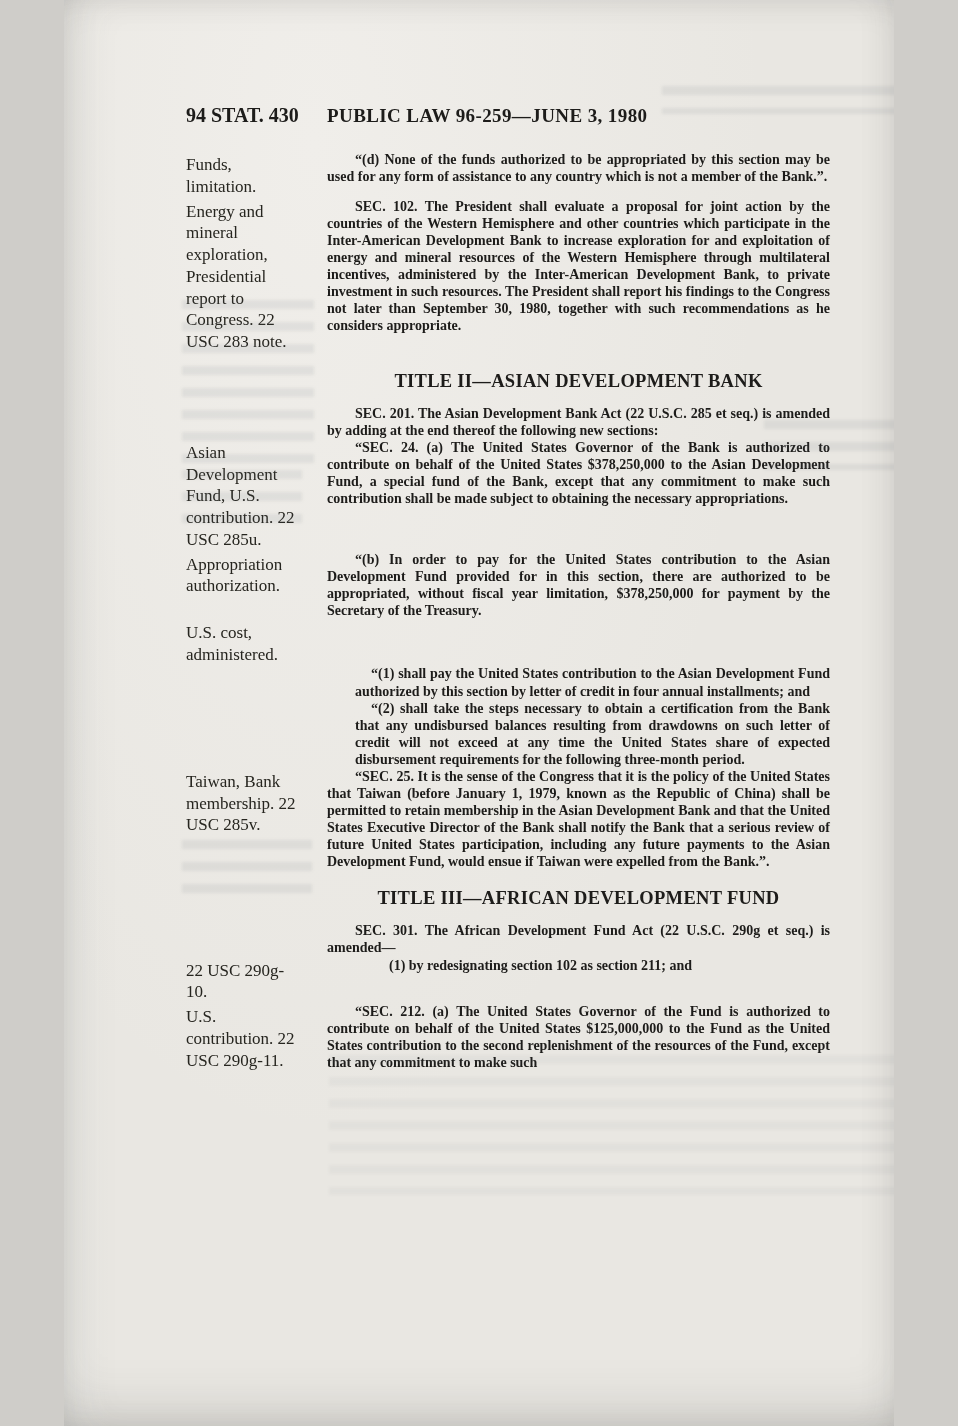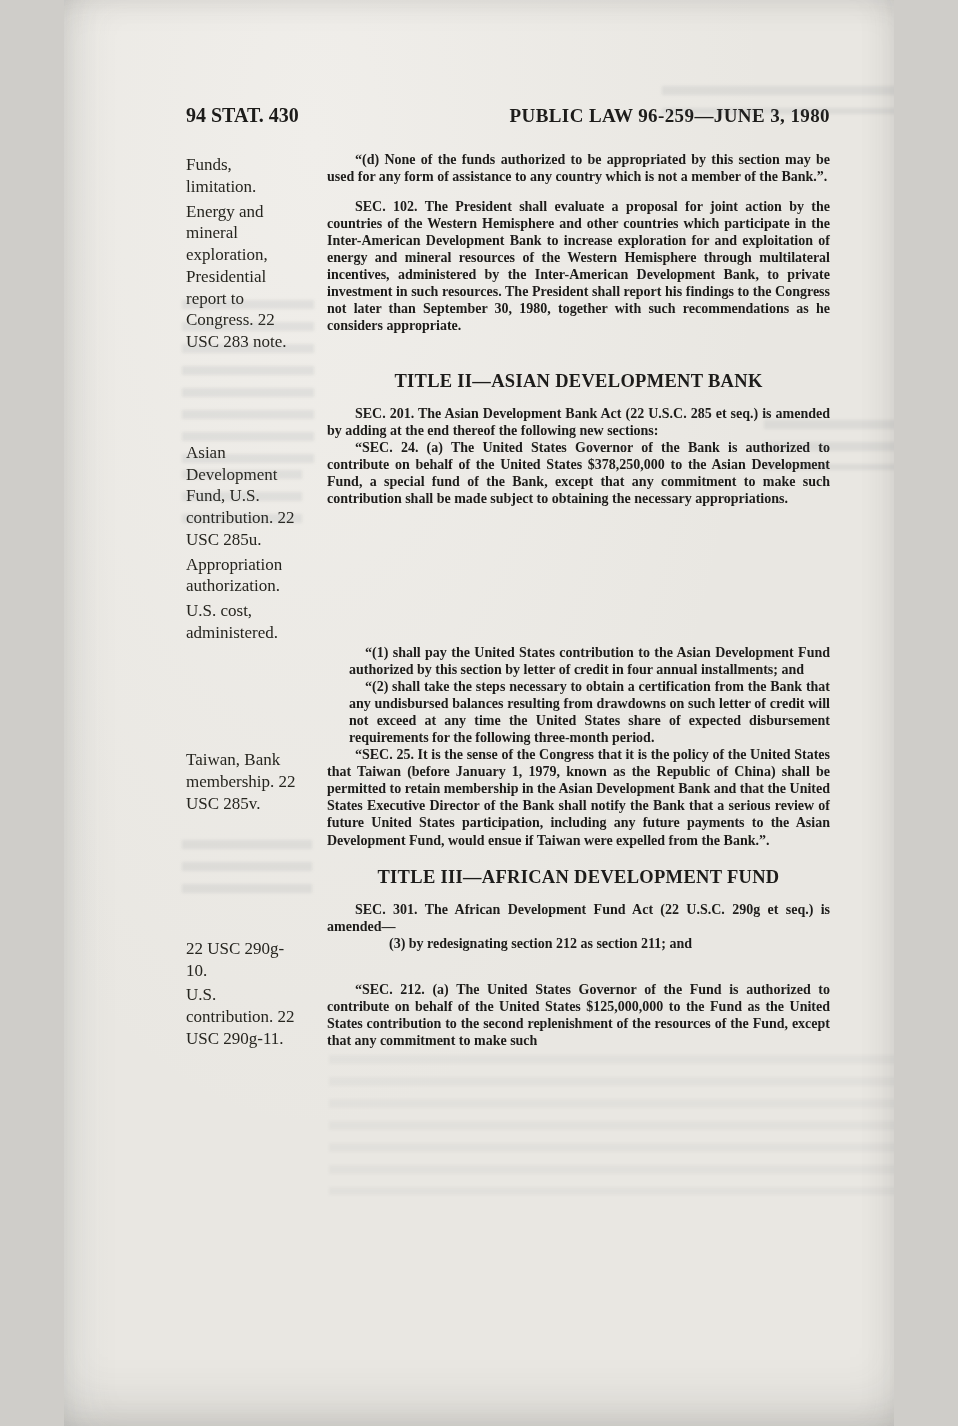--- a/index.html
+++ b/index.html
@@ -42,21 +42,21 @@
     grid-template-columns: 141px 1fr;
     align-items: baseline;
     margin-bottom: 24px;
   }
   .stat-number {
     font-weight: bold;
     font-size: 20px;
     white-space: nowrap;
   }
   .law-title {
-    text-align: right;
+    text-align: left;
     font-weight: bold;
     font-size: 19px;
     letter-spacing: 0.4px;
     white-space: nowrap;
   }
   .row {
     display: grid;
     grid-template-columns: 141px 1fr;
   }
   .sidenote {
@@ -71,21 +71,21 @@
   .para {
     grid-column: 2;
     margin: 0;
     font-size: 14px;
     font-weight: bold;
     line-height: 1.22;
     text-align: justify;
     text-indent: 28px;
   }
   .subpara {
-    margin-left: 22px;
+    margin-left: 28px;
     text-indent: 16px;
   }
   .item {
     text-indent: 62px;
   }
   .title-heading {
     grid-column: 2;
     margin: 18px 0 13px 0;
     text-align: center;
     font-size: 18.5px;
@@ -130,20 +130,21 @@
       <p class="para">SEC. 201. The Asian Development Bank Act (22 U.S.C. 285 et seq.) is amended by adding at the end thereof the following new sections:</p>
     </div>
 
     <div class="row">
       <aside class="sidenote">Asian Development Fund, U.S. contribution. 22 USC 285u.</aside>
       <p class="para">“SEC. 24. (a) The United States Governor of the Bank is authorized to contribute on behalf of the United States $378,250,000 to the Asian Development Fund, a special fund of the Bank, except that any commitment to make such contribution shall be made subject to obtaining the necessary appropriations.</p>
     </div>
 
     <div class="row">
       <aside class="sidenote">Appropriation authorization.</aside>
+      <p class="para">“(b) In order to pay for the United States contribution to the Asian Development Fund provided for in this section, there are authorized to be appropriated, without fiscal year limitation, $378,250,000 for payment by the Secretary of the Treasury.</p>
     </div>
 
     <div class="row">
       <aside class="sidenote">U.S. cost, administered.</aside>
     </div>
 
     <div class="row">
       <p class="para subpara">“(1) shall pay the United States contribution to the Asian Development Fund authorized by this section by letter of credit in four annual installments; and</p>
     </div>
 
@@ -159,21 +160,21 @@
     <div class="row">
       <h2 class="title-heading">TITLE III—AFRICAN DEVELOPMENT FUND</h2>
     </div>
 
     <div class="row">
       <p class="para">SEC. 301. The African Development Fund Act (22 U.S.C. 290g et seq.) is amended—</p>
     </div>
 
     <div class="row">
       <aside class="sidenote">22 USC 290g-10.</aside>
-      <p class="para item">(3) by redesignating section 212 as section 211; and</p>
+      <p class="para item">(1) by redesignating section 102 as section 211; and</p>
     </div>
 
 
     <div class="row">
       <aside class="sidenote">U.S. contribution. 22 USC 290g-11.</aside>
       <p class="para">“SEC. 212. (a) The United States Governor of the Fund is authorized to contribute on behalf of the United States $125,000,000 to the Fund as the United States contribution to the second replenishment of the resources of the Fund, except that any commitment to make such</p>
     </div>
 
   </main>
 </div>

